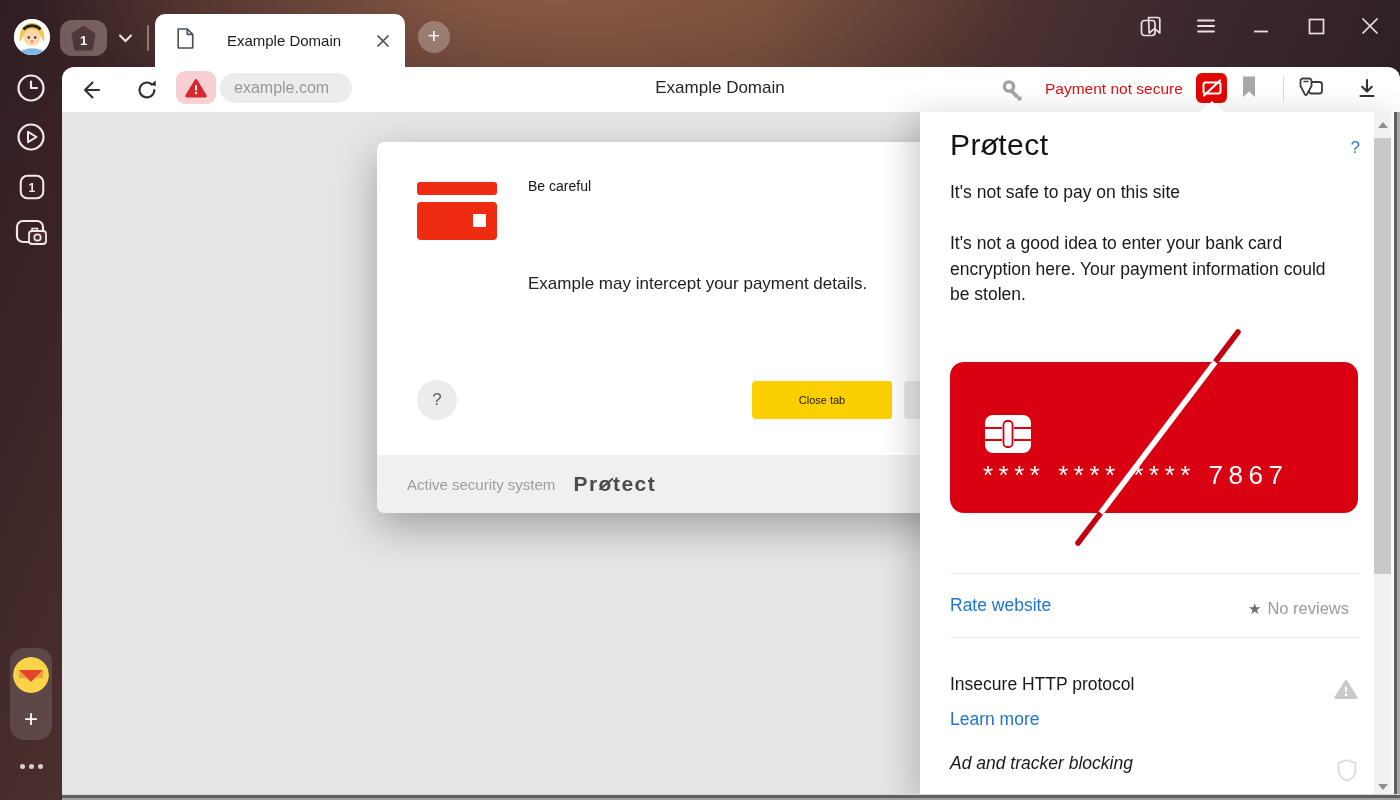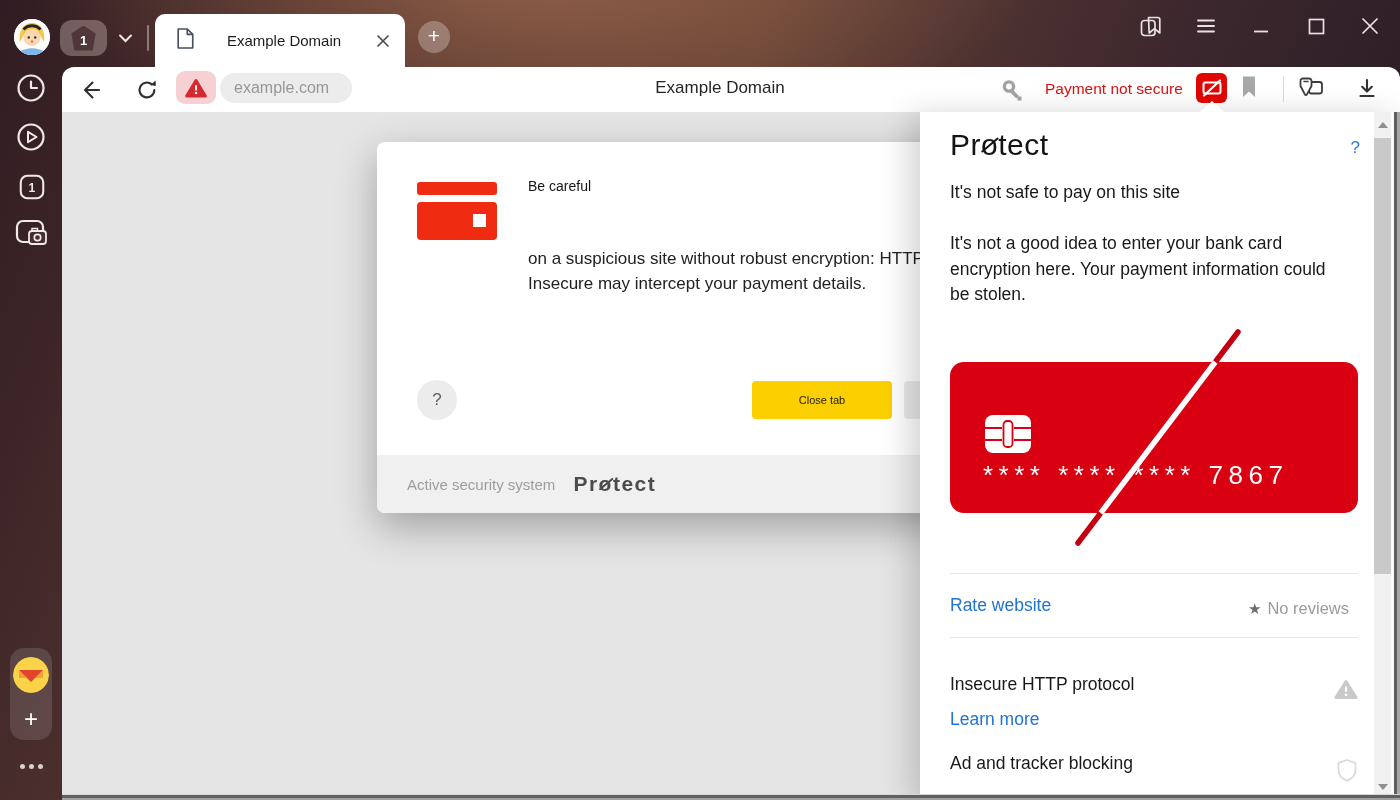--- a/index.html
+++ b/index.html
@@ -68,21 +68,21 @@
   #p-chip { left:35px; top:53px; }
   #p-number { left:33px; top:98px; font-size:26px; letter-spacing:5.5px; color:#fff; }
   #p-slash { left:140px; top:208px; pointer-events:none; }
   .p-divider { left:30px; width:408px; height:1px; background:#e8e8e8; }
   #p-div1 { top:461px; } #p-div2 { top:525px; }
   #p-rate { left:30px; top:483px; font-size:17.5px; color:#2174cf; }
   #p-reviews { right:51px; top:487px; display:flex; align-items:center; gap:6px; }
   #p-star { font-size:15px; color:#6f6f6f; }
   #p-noreviews { font-size:16.5px; color:#9b9b9b; }
   .p-item { left:30px; font-size:17.5px; color:#191919; }
-  #p-item1 { top:562px; } #p-learn { left:30px; top:597px; font-size:17.5px; color:#2174cf; } #p-item2 { top:641px; }
+  #p-item1 { top:562px; } #p-learn { left:30px; top:597px; font-size:17.5px; color:#2174cf; } #p-item2 { top:641px;font-style:italic; }
   #p-warnicon { left:414px; top:567px; } #p-shieldicon { left:416px; top:646px; }
   #p-scrollbar { left:454px; top:0; width:17px; height:688px; background:#f1f1f1; }
   #sb-up { left:0; top:0; width:17px; height:26px; display:flex; align-items:center; justify-content:center; }
   #sb-up i { border-left:5px solid transparent; border-right:5px solid transparent; border-bottom:6px solid #8f8f8f; }
   #sb-thumb { left:0; top:26px; width:17px; height:436px; background:#c9c9c9; }
   #sb-down { left:0; bottom:0; width:17px; height:26px; display:flex; align-items:center; justify-content:center; }
   #sb-down i { border-left:5px solid transparent; border-right:5px solid transparent; border-top:6px solid #8f8f8f; }
   #p-edge { left:471px; top:0; width:9px; height:688px; background:linear-gradient(90deg,#fbfbfb 0 34%,#5f5f5f 34% 66%,#a8a8a8 66% 100%); }
   #frame-bottom { left:62px; top:794px; width:1338px; height:6px; z-index:40; background:linear-gradient(180deg,#d6d6d6 0 20%,#606060 20% 70%,#a0a0a0 70% 100%); }
 
@@ -231,22 +231,21 @@
   <div class="abs" id="page"></div>
 
   <div class="abs" id="modal">
     <div class="abs" id="m-card">
       <div class="bar"></div>
       <div class="body">
           <div class="sq"></div>
         </div>
     </div>
     <div class="abs" id="m-title">Be careful</div>
-    <div class="abs m-line" id="m-line2">on a suspicious site without robust encryption: HTTP</div>
-    <div class="abs m-line" id="m-line3">Insecure may intercept your payment details.</div>
+    <div class="abs m-line" id="m-line3">Example may intercept your payment details.</div>
     <div class="abs" id="m-help">?</div>
     <div class="abs" id="m-close-tab">Close tab</div>
     <div class="abs" id="m-ghost-btn"></div>
     <div class="abs" id="m-footer">
       <span id="m-footer-label">Active security system</span>
       <span id="m-footer-logo">Pr<span class="slash-o">o</span>tect</span>
     </div>
   </div>
 
   <div class="abs" id="panel-notch"></div>

